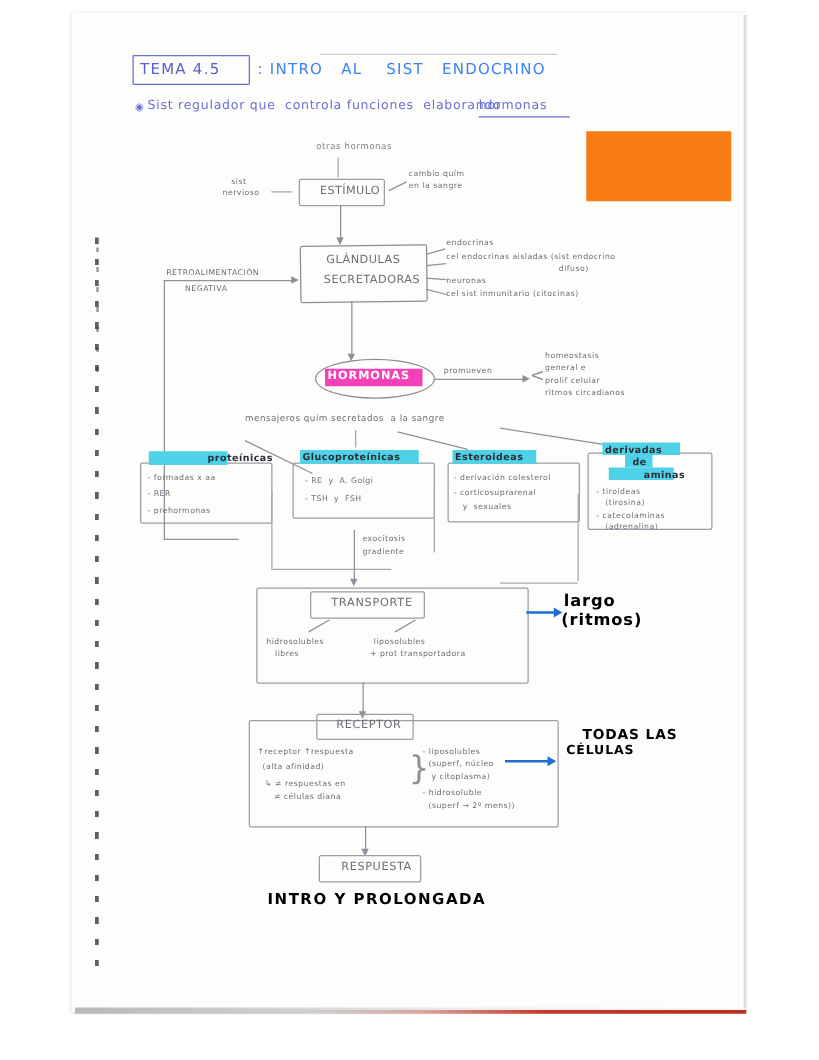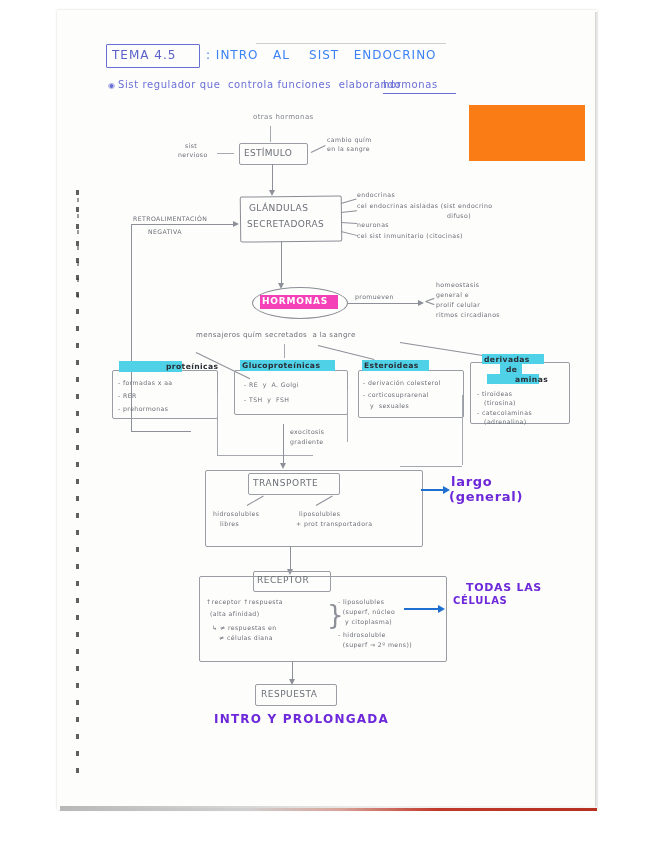--- a/index.html
+++ b/index.html
@@ -51,21 +51,21 @@
     color:#5b6070;
     font-family:"DejaVu Sans", sans-serif;
     letter-spacing:.4px;
     white-space:pre;
     line-height:1.15;
   }
   .pencil{color:#6b6e78;}
   .pencil-lt{color:#82858f;}
   .sm{font-size:7px;}
   .xs{font-size:6.2px;}
-  .md{font-size:9px;}
+  .md{font-size:9px;margin-left:12px;}
 
   
   #title-box{
     position:absolute;left:106px;top:44px;width:92px;height:22px;
     border:1.4px solid #6a6fd6;border-radius:1px;
   }
   #title-text{left:112px;top:49px;font-size:12px;color:#5a60c8;letter-spacing:1px;}
   #title-rest{left:206px;top:49px;font-size:12px;color:#3b82f6;letter-spacing:1px;}
   #subtitle-bullet{left:108px;top:81px;font-size:8px;color:#6a6fd6;}
   #subtitle{left:118px;top:79px;font-size:10px;color:#6a6fd6;letter-spacing:.6px;}
@@ -111,21 +111,21 @@
     position:absolute;left:260px;top:295px;width:78px;height:14px;
     background:#f441b7;
   }
   #horm-text{left:262px;top:296px;font-size:9px;color:#ffffff;letter-spacing:.8px;font-weight:bold;}
 
   
   .hl-cyan{position:absolute;background:#4fd2e8;}
   .hl-label{position:absolute;font-size:7.6px;color:#2a2d34;letter-spacing:.4px;font-weight:bold;white-space:pre;}
 
   
-  .bluenote{position:absolute;color:#6d28d9;font-weight:bold;letter-spacing:.7px;white-space:pre;text-align:center;}
+  .bluenote{position:absolute;color:#000000;font-weight:bold;letter-spacing:.7px;white-space:pre;text-align:center;}
   .bluearrow{position:absolute;height:2.4px;background:#1f6fd0;}
   .bluearrow-head{
     position:absolute;width:0;height:0;
     border-top:4px solid transparent;border-bottom:4px solid transparent;
     border-left:7px solid #1f6fd0;
   }
   .brace{position:absolute;color:#8d9098;font-size:14px;}
 </style>
 </head>
 <body>
@@ -260,21 +260,21 @@
 <div class="diag" style="left:247px;top:505px;width:19px;transform:rotate(-30deg);"></div>
 <div class="diag" style="left:316px;top:505px;width:19px;transform:rotate(-30deg);"></div>
 <div class="ink pencil xs" style="left:213px;top:510px;">hidrosolubles</div>
 <div class="ink pencil xs" style="left:220px;top:520px;">libres</div>
 <div class="ink pencil xs" style="left:299px;top:510px;">liposolubles</div>
 <div class="ink pencil xs" style="left:296px;top:520px;">+ prot transportadora</div>
 
 <div class="bluearrow" style="left:421px;top:489px;width:23px;"></div>
 <div class="bluearrow-head" style="left:443px;top:486px;"></div>
 <div class="bluenote" style="left:451px;top:474px;font-size:13px;">largo</div>
-<div class="bluenote" style="left:449px;top:489px;font-size:13px;">(general)</div>
+<div class="bluenote" style="left:449px;top:489px;font-size:13px;">(ritmos)</div>
 
 <div class="vline" style="left:290px;top:546px;height:27px;"></div>
 <div class="arrow-dn" style="left:287px;top:569px;"></div>
 
 <div class="hbox thin" style="left:199px;top:576px;width:246px;height:84px;"></div>
 <div class="hbox thin" style="left:253px;top:571px;width:76px;height:19px;"></div>
 <div class="ink pencil md" style="left:257px;top:575px;letter-spacing:.5px;">RECEPTOR</div>
 
 <div class="ink pencil xs" style="left:206px;top:598px;">↑receptor ↑respuesta</div>
 <div class="ink pencil xs" style="left:210px;top:610px;">(alta afinidad)</div>

